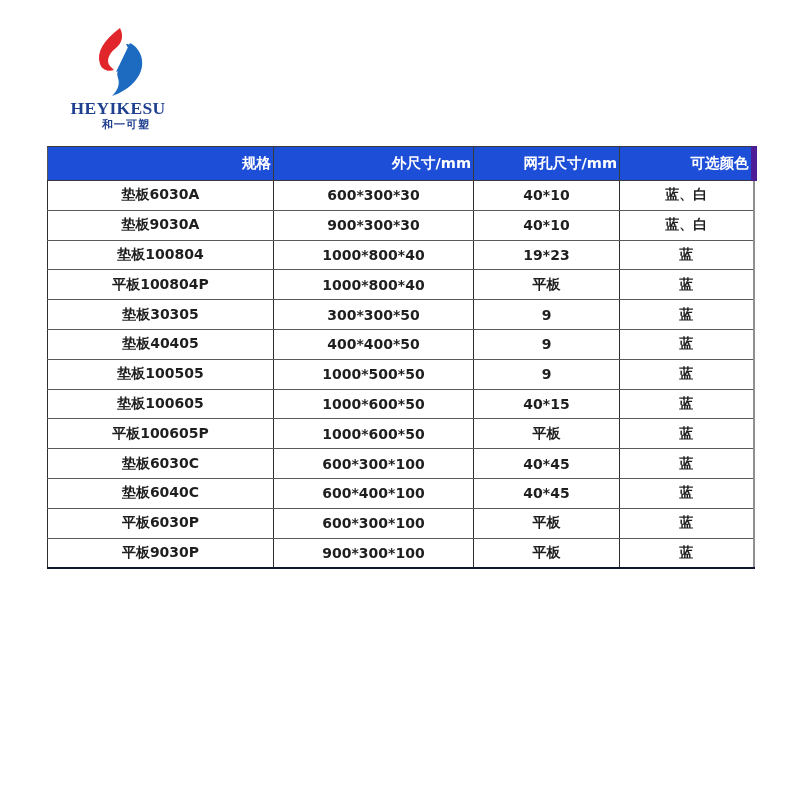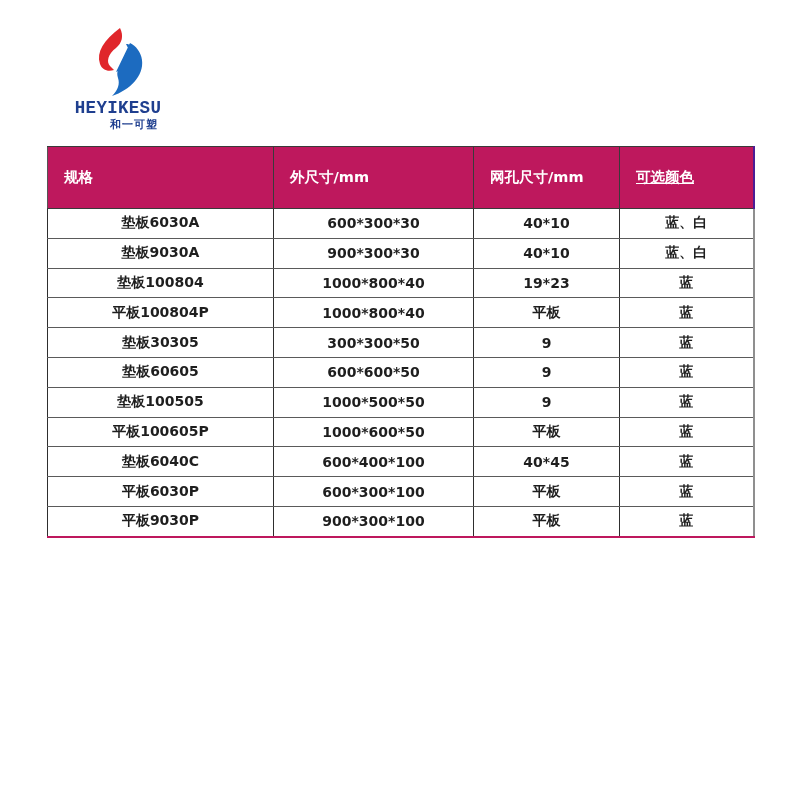--- a/index.html
+++ b/index.html
@@ -1,40 +1,40 @@
 <!DOCTYPE html>
 <html><head>
   <meta charset="utf-8">
   <style>
     html, body { margin: 0; padding: 0; background: #ffffff; }
     body { width: 800px; height: 800px; position: relative; overflow: hidden;
            font-family: "DejaVu Sans", "Liberation Sans", sans-serif; }
     .logo { position: absolute; left: 58px; top: 24px; width: 120px; height: 110px; }
     .logo-mark { position: absolute; left: 32px; top: 2px; width: 60px; height: 72px; }
     .logo-en { position: absolute; left: 0; top: 74px; width: 120px; text-align: center;
-               font-family: Liberation Mono, monospace; font-weight: bold; font-size: 17.5px;
+               font-family: Liberation Serif, serif; font-weight: bold; font-size: 17.5px;
                letter-spacing: 0.3px; color: #1f3f8f; line-height: 20px; }
-    .logo-cn { position: absolute; left: 16px; top: 94px; width: 120px; text-align: center;
+    .logo-cn { position: absolute; left: 8px; top: 94px; width: 120px; text-align: center;
                font-size: 11px; font-weight: bold; color: #1f3f8f; line-height: 14px; letter-spacing: 1px; }
 
     table.spec { position: absolute; left: 47px; top: 146px; border-collapse: collapse;
                  width: 706px; table-layout: fixed; }
     table.spec col.c1 { width: 226px; }
     table.spec col.c2 { width: 200px; }
     table.spec col.c3 { width: 146px; }
     table.spec col.c4 { width: 134px; }
-    table.spec th { background: #be185d; color: #ffffff; font-weight: bold; font-size: 14.5px;
-                    height: 29px; padding: 16px; text-align: left; border: 1px solid #3a3a3a;
+    table.spec th { background: #1d4ed8; color: #ffffff; font-weight: bold; font-size: 14.5px;
+                    height: 29px; padding: 2px; text-align: right; border: 1px solid #3a3a3a;
                     border-left-color: #555; }
     table.spec td { height: 28.8px; padding: 0; text-align: center; font-size: 14px; font-weight: bold;
                     color: #1e1e1e; border-bottom: 1px solid #5a5a5a; border-left: 1px solid #2e2e2e;
                     border-right: 1px solid #2e2e2e; }
     table.spec tr td:last-child { border-right: 2px solid #8f8f8f; margin-top: 34px; }
-    table.spec tr th:last-child { border-right: 2px solid #4c1d95; text-decoration: underline; }
-    table.spec tr:last-child td { border-bottom: 2px solid #be185d; }
+    table.spec tr th:last-child { border-right: 6px solid #4c1d95; }
+    table.spec tr:last-child td { border-bottom: 2px solid #0f172a; }
   </style>
 </head>
 <body>
 
 <div class="logo">
   <svg class="logo-mark" viewBox="0 0 60 72">
     <path d="M30 2 C 14 14, 6 26, 10 38 C 12 44, 18 46, 24 44 L 20 40 C 16 36, 18 28, 26 22 C 32 17, 34 10, 30 2 Z" fill="#e0262b"></path>
     <path d="M26 46 C 38 40, 46 34, 44 24 C 43 20, 40 18, 36 18 L 38 22 C 42 28, 40 34, 34 38 C 28 42, 26 46, 28 52 C 30 58, 28 64, 22 70 C 40 64, 54 50, 52 34 C 51 26, 46 20, 40 17 Z" fill="#1c6bc0"></path>
   </svg>
   <div class="logo-en">HEYIKESU</div>
@@ -81,35 +81,47 @@
         <td>平板</td>
         <td>蓝</td>
       </tr>
       <tr>
         <td>垫板30305</td>
         <td>300*300*50</td>
         <td>9</td>
         <td>蓝</td>
       </tr>
       <tr>
-        <td>垫板60605</td>
-        <td>600*600*50</td>
+        <td>垫板40405</td>
+        <td>400*400*50</td>
         <td>9</td>
         <td>蓝</td>
       </tr>
       <tr>
         <td>垫板100505</td>
         <td>1000*500*50</td>
         <td>9</td>
         <td>蓝</td>
       </tr>
       <tr>
+        <td>垫板100605</td>
+        <td>1000*600*50</td>
+        <td>40*15</td>
+        <td>蓝</td>
+      </tr>
+      <tr>
         <td>平板100605P</td>
         <td>1000*600*50</td>
         <td>平板</td>
+        <td>蓝</td>
+      </tr>
+      <tr>
+        <td>垫板6030C</td>
+        <td>600*300*100</td>
+        <td>40*45</td>
         <td>蓝</td>
       </tr>
       <tr>
         <td>垫板6040C</td>
         <td>600*400*100</td>
         <td>40*45</td>
         <td>蓝</td>
       </tr>
       <tr>
         <td>平板6030P</td>

